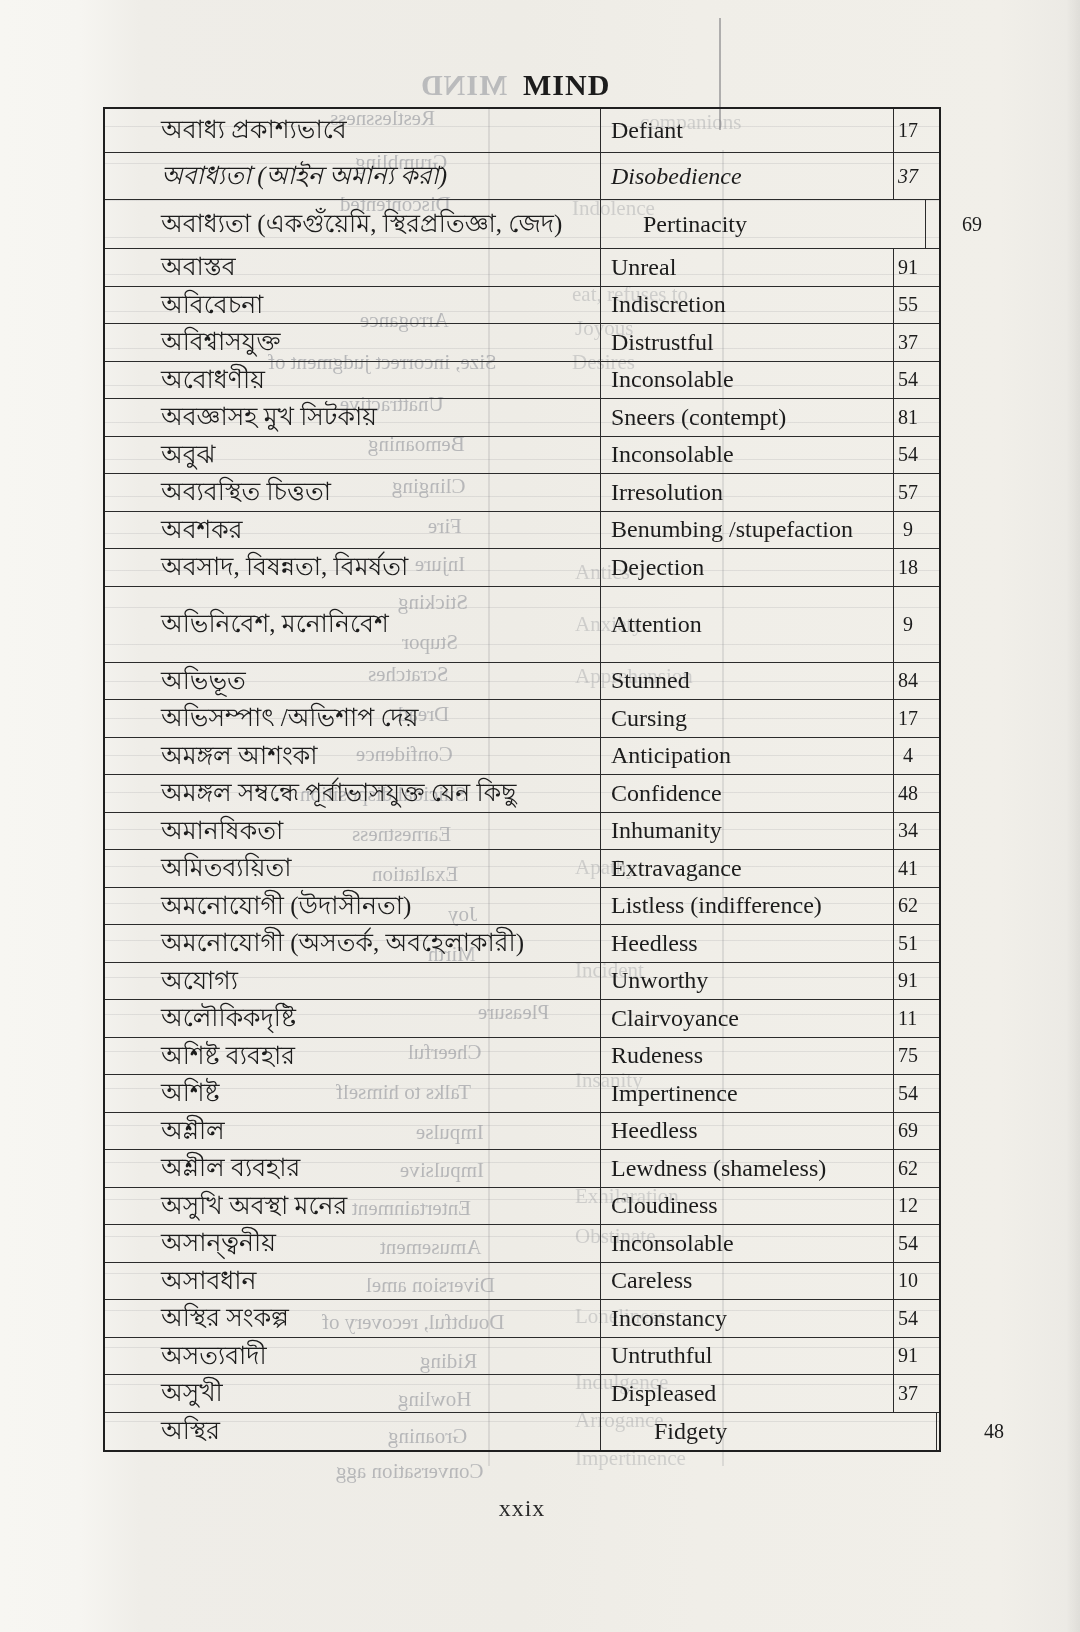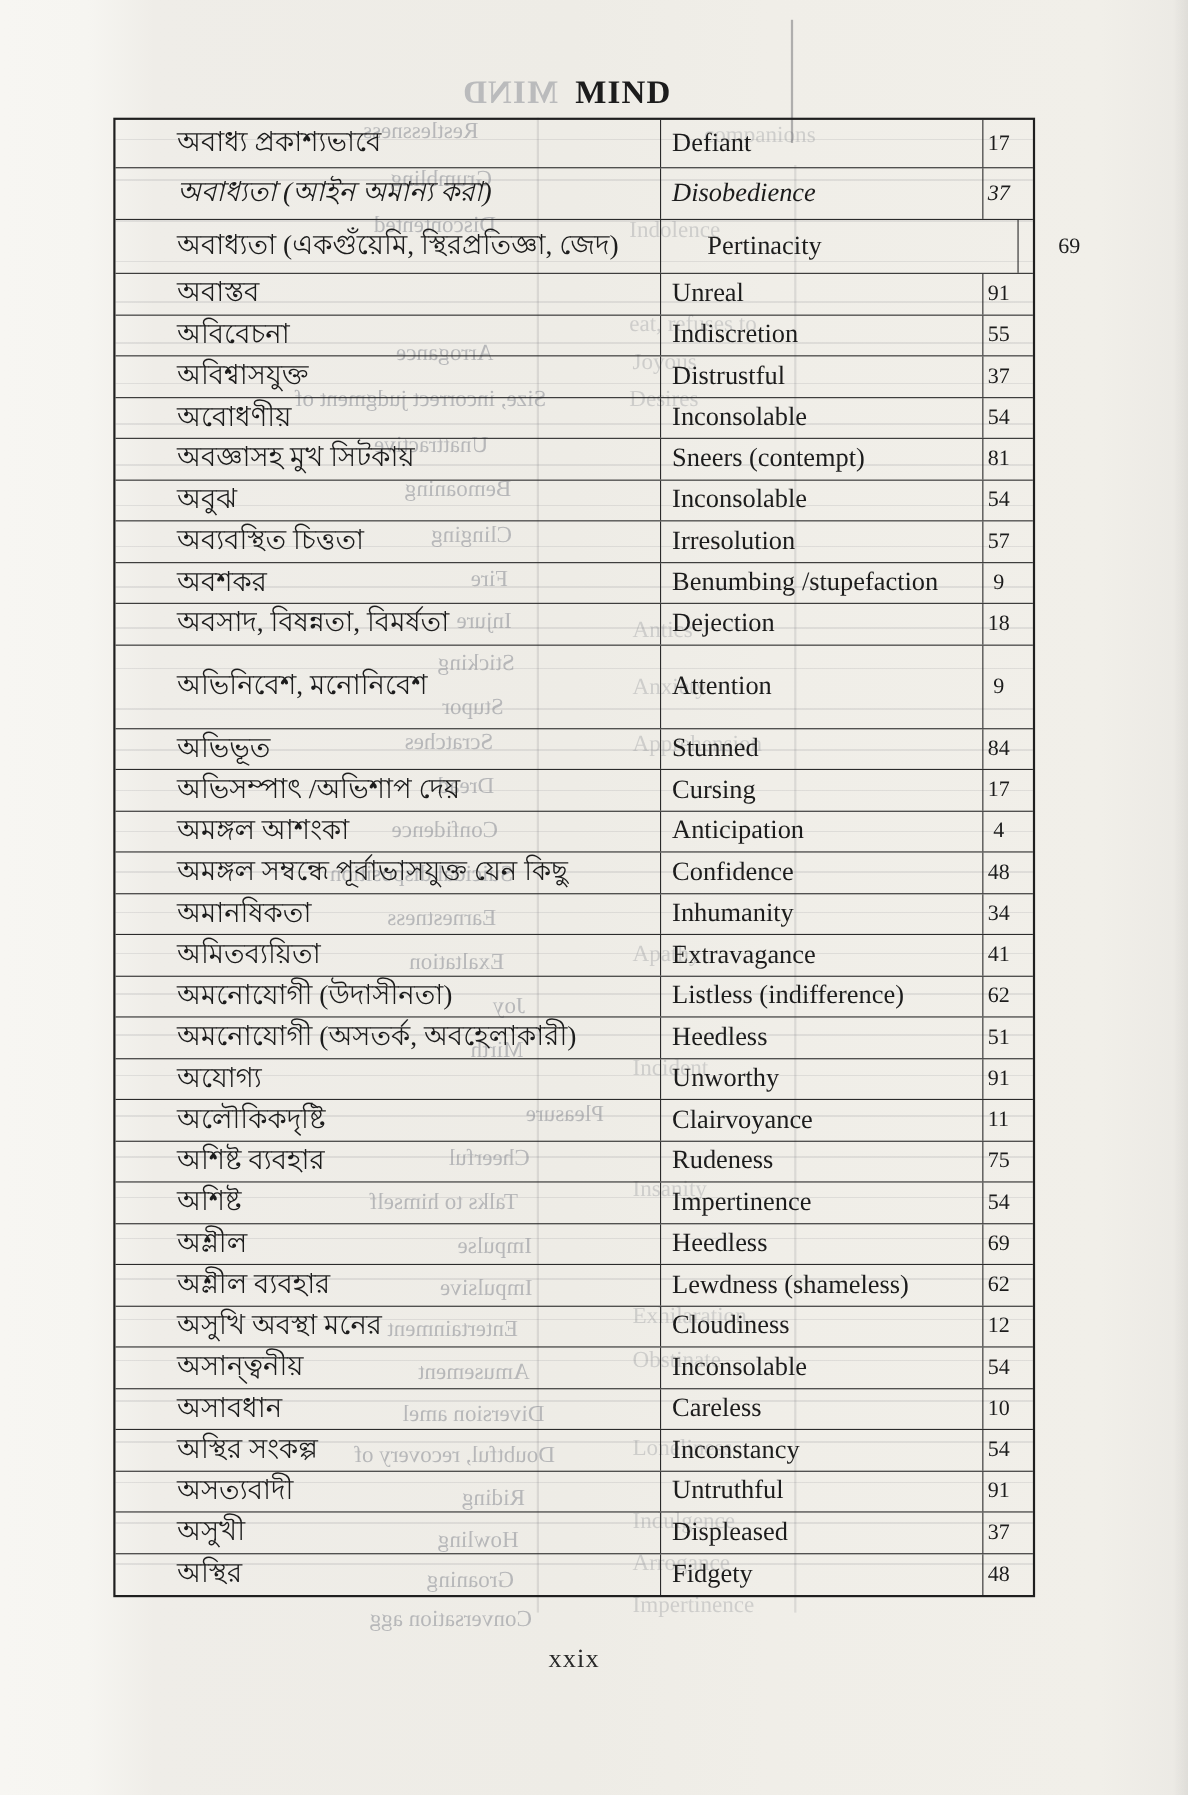--- a/index.html
+++ b/index.html
@@ -27,21 +27,21 @@
         rgba(0,0,0,0) 0px, rgba(0,0,0,0) 17px,
         rgba(125,125,132,0.16) 17px, rgba(125,125,132,0.16) 18.4px,
         rgba(0,0,0,0) 18.4px, rgba(0,0,0,0) 37px);
   }
   .t-row{
     display:grid;grid-template-columns:458px 293px 1fr;
     min-height:37px;box-sizing:border-box;
     border-bottom:1.4px solid #2b2b2b;
     padding-left:38px;
   }
-  .t-row:last-child{border-bottom:none;}
+  .t-row:last-child{border-bottom:none;gap:43px;}
   .t-row:nth-child(1){min-height:44px;}
   .t-row:nth-child(2){min-height:47px;font-style:italic;}
   .t-row:nth-child(3){min-height:49px;gap:32px;}
   .t-row:nth-child(13){min-height:76px;}
   .cell{display:flex;align-items:center;box-sizing:border-box;}
   .c1{
     padding:2px 8px 2px 18px;font-size:25px;line-height:1.3;
     border-right:1.4px solid #2b2b2b;
     font-family:"Liberation Serif","DejaVu Serif",serif;
     flex-wrap:wrap;

